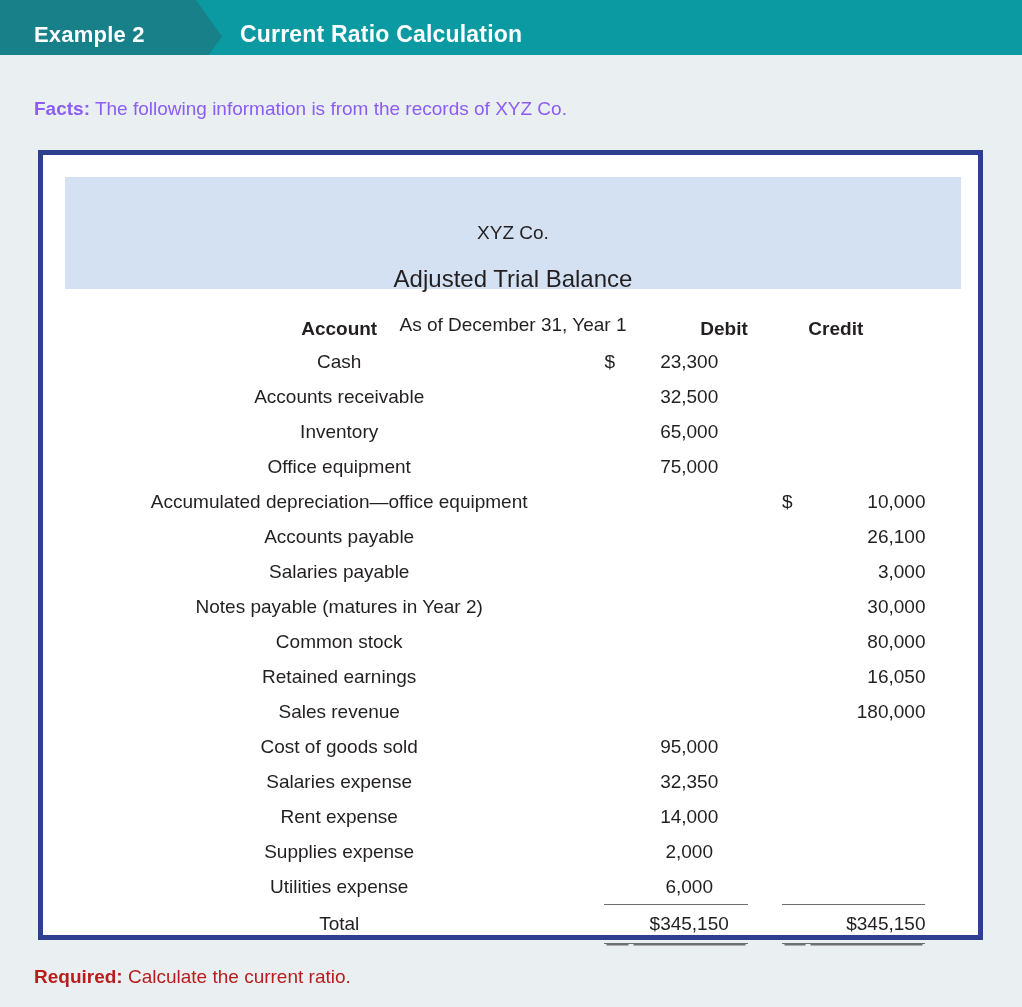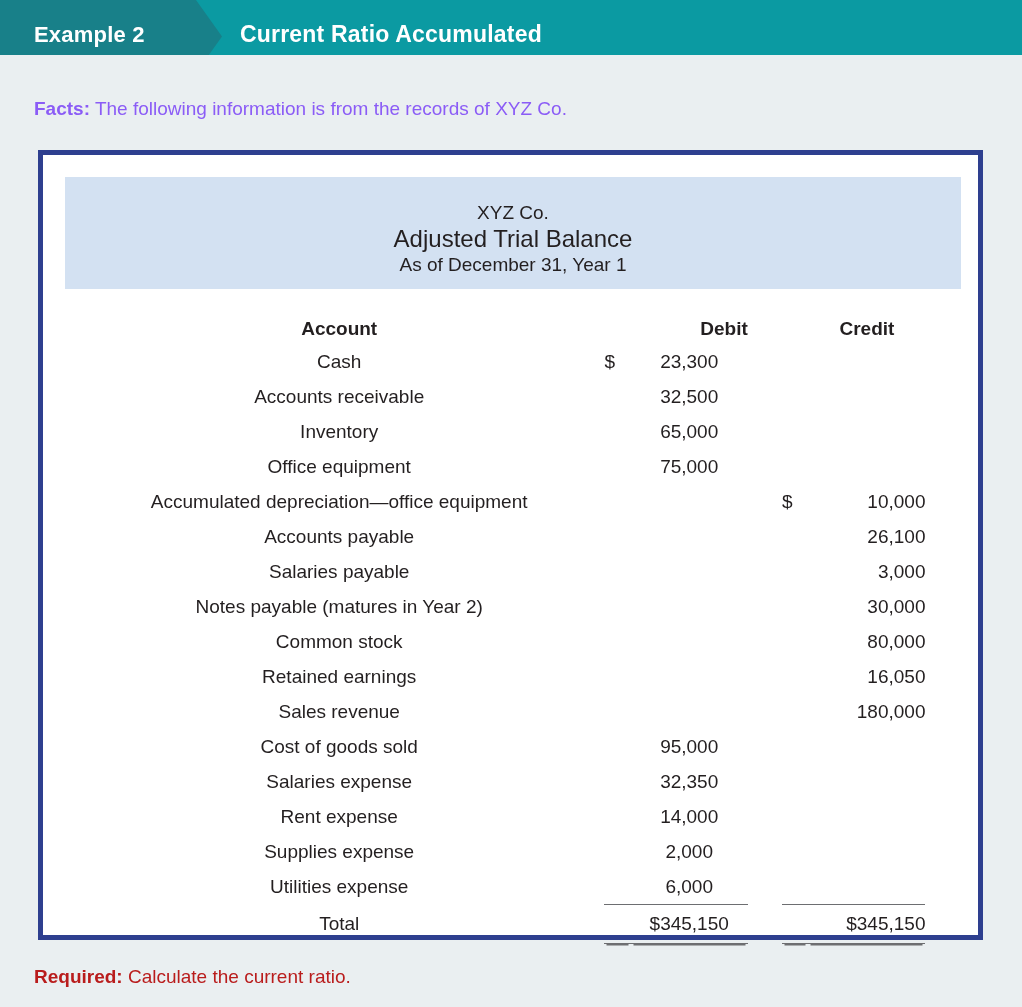--- a/index.html
+++ b/index.html
@@ -86,20 +86,21 @@
     height: 112px;
     background: #d3e1f2;
     box-sizing: border-box;
     padding-top: 23px;
     text-align: center;
   }
   .tb-heading-line {
     font-size: 19px;
     line-height: 26px;
     color: #231f20;
+    margin-top: 20px;
   }
   .tb-heading-line.bold {
     font-weight: normal;
     font-size: 24px;
   }
 
   
   .tb-table {
     position: absolute;
     left: 0;
@@ -123,21 +124,21 @@
   .col-credit   { width: 116px; text-align: right; }
   .col-tail     { width: 52px; }
 
   .tb-table thead th {
     font-weight: bold;
     height: 40px;
     vertical-align: bottom;
     padding-bottom: 4px !important;
   }
   .hdr-debit  { text-align: right; }
-  .hdr-credit { text-align: center; }
+  .hdr-credit { text-align: left; }
 
   
   tr.rule-row .col-sym-d,
   tr.rule-row .col-debit,
   tr.rule-row .col-sym-c,
   tr.rule-row .col-credit {
     border-bottom: 1.5px solid #6d6e71;
   }
 
   
@@ -162,21 +163,21 @@
   .required-line .lead {
     font-weight: bold;
   }
 </style>
 </head>
 <body>
 
 <div class="header-band">
   <div class="example-tab"></div>
   <div class="example-tab-label">Example 2</div>
-  <div class="header-title">Current Ratio Accumulated</div>
+  <div class="header-title">Current Ratio Calculation</div>
 </div>
 
 <div class="facts-line"><span class="lead">Facts:</span><span> The following information is from the records of XYZ Co.</span></div>
 
 <div class="trial-balance-box">
 
   <div class="tb-heading">
     <div class="tb-heading-line">XYZ Co.</div>
     <div class="tb-heading-line bold">Adjusted Trial Balance</div>
     <div class="tb-heading-line">As of December 31, Year 1</div>

